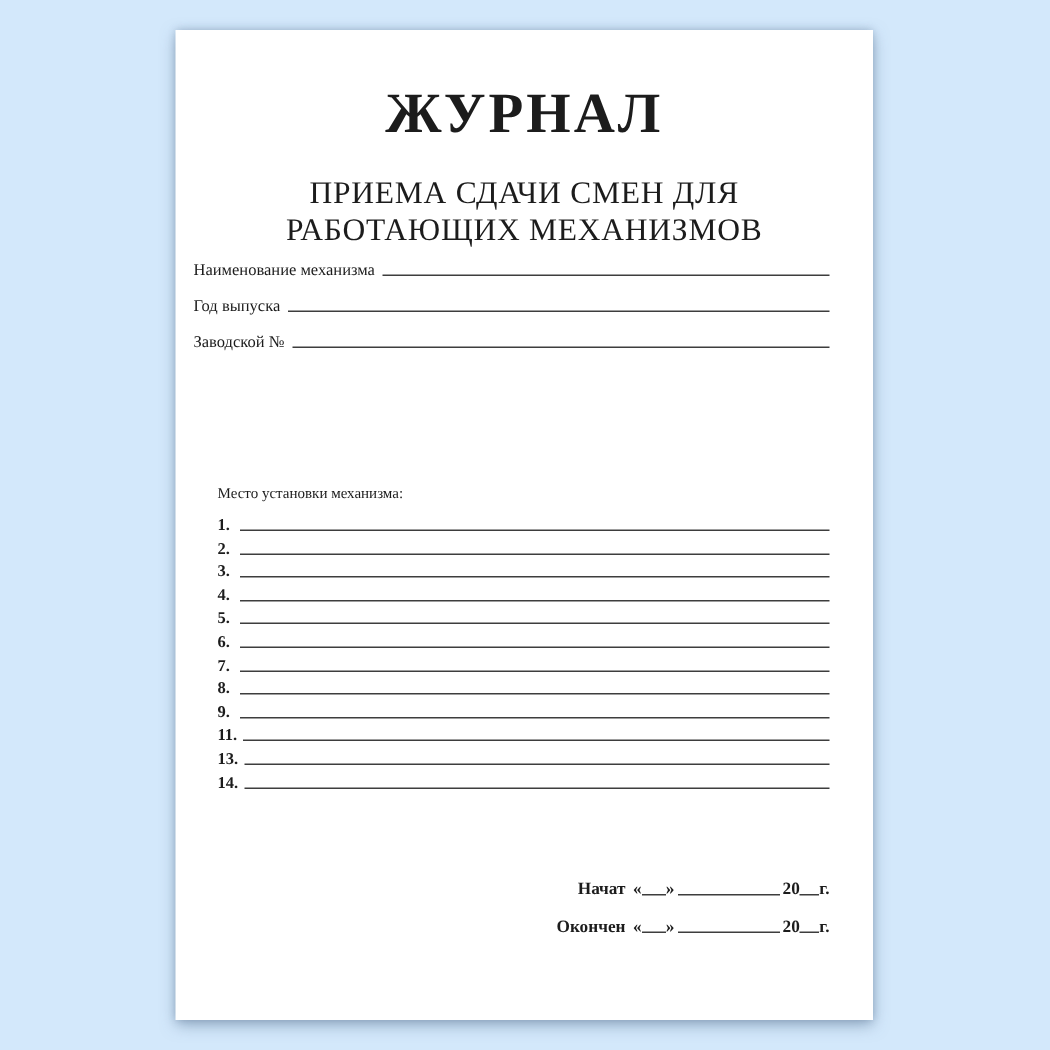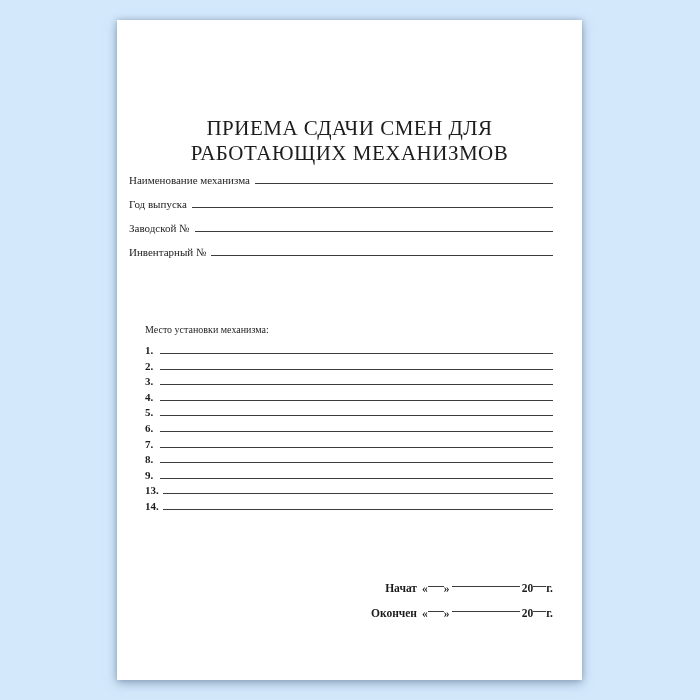--- a/index.html
+++ b/index.html
@@ -37,56 +37,53 @@
   .field-label{font-size:11px;white-space:nowrap;margin-right:5px;line-height:14px;}
   .bline{border-bottom:1.4px solid var(--rule);margin-bottom:3px;}
   .field-row .bline{flex:1;}
   .location{position:absolute;left:28px;right:29px;top:302px;}
   .loc-label{font-size:10px;line-height:15px;}
   .loc-rows{margin-top:4.5px;}
   .loc-row{display:flex;align-items:flex-end;height:15.6px;}
   .row-num{font-size:11px;font-weight:bold;line-height:13px;margin-right:4px;min-width:11px;}
   .loc-row .bline{flex:1;}
   .footer{position:absolute;right:29px;top:555px;width:186px;}
-  .f-row{display:flex;align-items:center;height:25px;font-size:11.5px;font-weight:bold;}
+  .f-row{display:flex;align-items:flex-end;height:25px;font-size:11.5px;font-weight:bold;}
   .f-label{width:50px;text-align:right;margin-right:5px;white-space:nowrap;line-height:14px;}
   .f-q{line-height:14px;}
   .blank-s{width:16px;border-bottom:1.4px solid var(--rule);margin-bottom:3px;}
   .blank-xs{width:13px;border-bottom:1.4px solid var(--rule);margin-bottom:3px;}
   .f-line{flex:1;border-bottom:1.4px solid var(--rule);margin-bottom:3px;margin-left:2px;}
   .f-year{line-height:14px;margin-left:2px;}
   .f-suffix{line-height:14px;}
 </style>
 </head>
 <body>
 
 <div class="stage">
   <div class="paper">
 
+    <div class="title">ЖУРНАЛ</div>
 
     <div class="subtitle">
       <div>ПРИЕМА СДАЧИ СМЕН ДЛЯ</div>
       <div>РАБОТАЮЩИХ МЕХАНИЗМОВ</div>
     </div>
 
     <div class="fields" id="fields">
         <div class="field-row">
           <span class="field-label">Наименование механизма</span>
           <span class="bline"></span>
         </div>
         <div class="field-row">
           <span class="field-label">Год выпуска</span>
           <span class="bline"></span>
         </div>
         <div class="field-row">
           <span class="field-label">Заводской №</span>
-          <span class="bline"></span>
-        </div>
-        <div class="field-row">
-          <span class="field-label">Инвентарный №</span>
           <span class="bline"></span>
         </div>
       </div>
 
     <div class="location">
       <div class="loc-label">Место установки механизма:</div>
       <div class="loc-rows" id="loc-rows">
           <div class="loc-row">
             <span class="row-num">1.</span>
             <span class="bline"></span>
@@ -117,20 +114,24 @@
           </div>
           <div class="loc-row">
             <span class="row-num">8.</span>
             <span class="bline"></span>
           </div>
           <div class="loc-row">
             <span class="row-num">9.</span>
             <span class="bline"></span>
           </div>
           <div class="loc-row">
+            <span class="row-num">11.</span>
+            <span class="bline"></span>
+          </div>
+          <div class="loc-row">
             <span class="row-num">13.</span>
             <span class="bline"></span>
           </div>
           <div class="loc-row">
             <span class="row-num">14.</span>
             <span class="bline"></span>
           </div>
         </div>
     </div>
 

